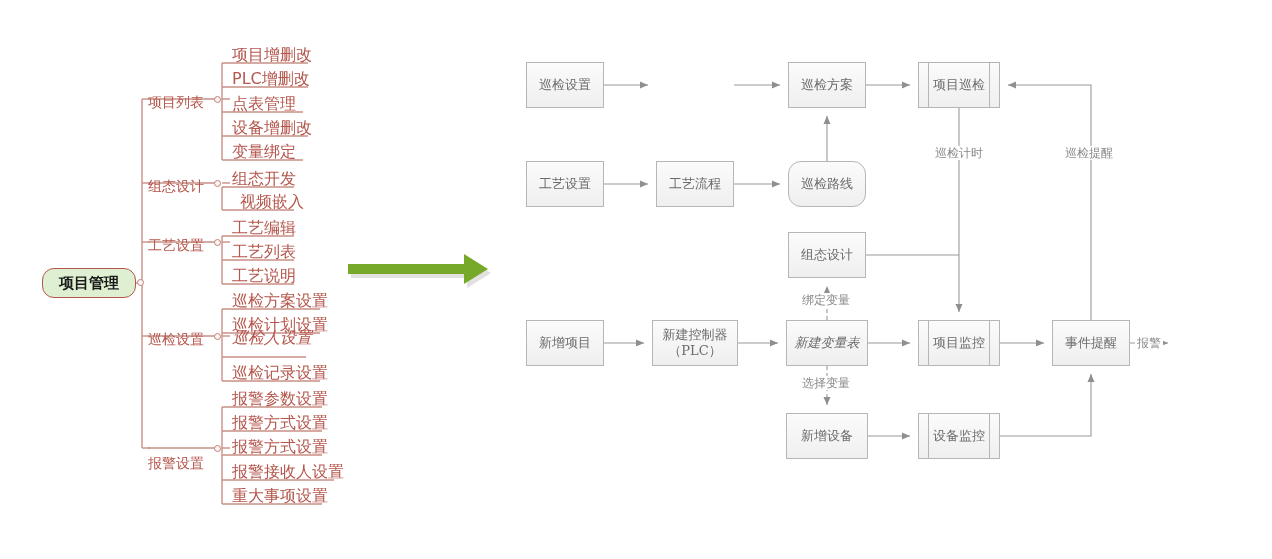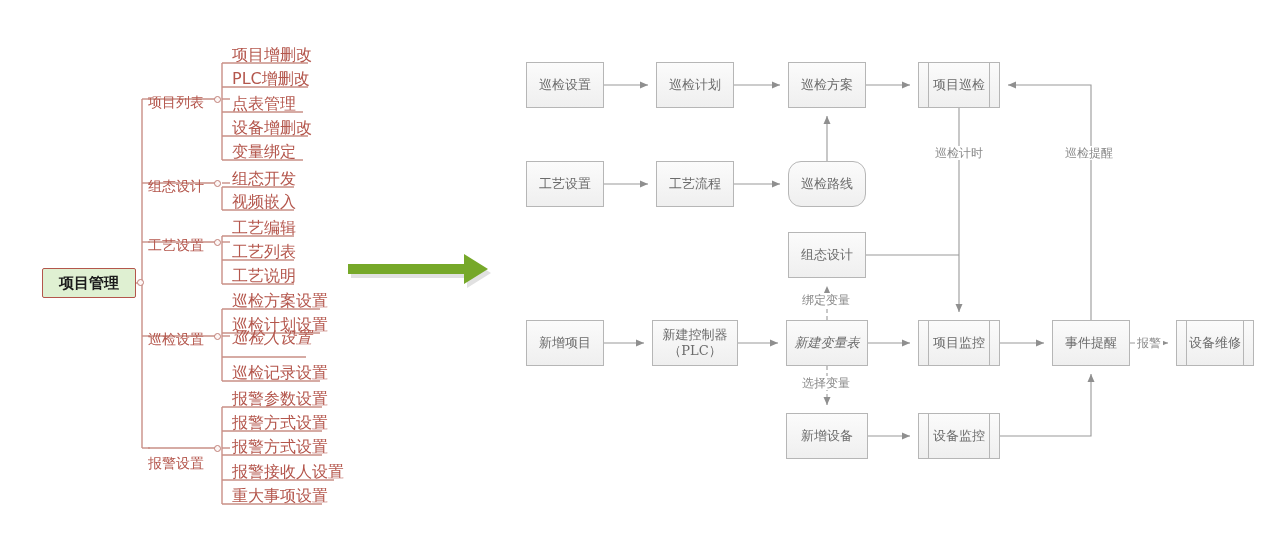--- a/index.html
+++ b/index.html
@@ -13,21 +13,21 @@
   
   .mm-svg{position:absolute;left:0;top:0;width:520px;height:559px;}
   .mm-label{
     position:absolute;white-space:nowrap;
     color:#b4564c;font-size:16px;line-height:16px;
     font-family:"DejaVu Sans","Liberation Sans",sans-serif;
   }
   .mm-branch{font-size:14px;}
   .mm-root{
     position:absolute;display:flex;align-items:center;justify-content:center;
-    background:#dff0d2;border:1.4px solid #b4564c;border-radius:2px;
+    background:#dff0d2;border:1.4px solid #b4564c;border-radius:12px;
     color:#1a1a1a;font-weight:bold;font-size:15px;
     font-family:"DejaVu Sans","Liberation Sans",sans-serif;
     box-sizing:border-box;
   }
   .mm-toggle{
     position:absolute;width:7px;height:7px;border-radius:50%;
     border:1px solid #c08078;background:#fdf6f5;box-sizing:border-box;
   }
 
   
@@ -144,21 +144,21 @@
   </div>
   <span class="mm-toggle" style="left:214px;top:445px;"></span>
 
   <div class="mm-label" style="left:232px;top:47px;"><span>项目增删改</span></div>
   <div class="mm-label" style="left:232px;top:71px;"><span>PLC增删改</span></div>
   <div class="mm-label" style="left:232px;top:96px;"><span>点表管理</span></div>
   <div class="mm-label" style="left:232px;top:120px;"><span>设备增删改</span></div>
   <div class="mm-label" style="left:232px;top:144px;"><span>变量绑定</span></div>
 
   <div class="mm-label" style="left:232px;top:171px;"><span>组态开发</span></div>
-  <div class="mm-label" style="left:232px;top:194px;text-align:center;"><span>视频嵌入</span></div>
+  <div class="mm-label" style="left:240px;top:194px;text-align:center;"><span>视频嵌入</span></div>
 
   <div class="mm-label" style="left:232px;top:220px;"><span>工艺编辑</span></div>
   <div class="mm-label" style="left:232px;top:244px;"><span>工艺列表</span></div>
   <div class="mm-label" style="left:232px;top:268px;"><span>工艺说明</span></div>
 
   <div class="mm-label" style="left:232px;top:293px;"><span>巡检方案设置</span></div>
   <div class="mm-label" style="left:232px;top:317px;"><span>巡检计划设置</span></div>
   <div class="mm-label" style="left:232px;top:330px;font-style:italic;"><span>巡检人设置</span></div>
   <div class="mm-label" style="left:232px;top:365px;"><span>巡检记录设置</span></div>
 
@@ -213,23 +213,20 @@
 
       <path d="M827 320 V286" marker-end="url(#ar)"></path>
 
       <path d="M827 366 V405" marker-end="url(#ar)"></path>
     </g>
   </svg>
 
   <div class="fc-box" style="left:526px;top:62px;width:78px;height:46px;">
     <span class="inner">巡检设置</span>
     </div>
-  <div class="fc-box" style="left:656px;top:62px;width:78px;height:46px;">
-    <span class="inner">巡检计划</span>
-    </div>
   <div class="fc-box" style="left:788px;top:62px;width:78px;height:46px;">
     <span class="inner">巡检方案</span>
     </div>
   <div class="fc-box predef" style="left:918px;top:62px;width:82px;height:46px;">
     <span class="inner">项目巡检</span>
     </div>
 
   <div class="fc-box" style="left:526px;top:161px;width:78px;height:46px;">
     <span class="inner">工艺设置</span>
     </div>
@@ -252,23 +249,20 @@
 （PLC）</span>
     </div>
   <div class="fc-box" style="left:786px;top:320px;width:82px;height:46px;font-style:italic;">
     <span class="inner">新建变量表</span>
     </div>
   <div class="fc-box predef" style="left:918px;top:320px;width:82px;height:46px;">
     <span class="inner">项目监控</span>
     </div>
   <div class="fc-box" style="left:1052px;top:320px;width:78px;height:46px;">
     <span class="inner">事件提醒</span>
-    </div>
-  <div class="fc-box predef" style="left:1176px;top:320px;width:78px;height:46px;">
-    <span class="inner">设备维修</span>
     </div>
 
   <div class="fc-box" style="left:786px;top:413px;width:82px;height:46px;">
     <span class="inner">新增设备</span>
     </div>
   <div class="fc-box predef" style="left:918px;top:413px;width:82px;height:46px;">
     <span class="inner">设备监控</span>
     </div>
 
   <div class="fc-elabel" style="left:933px;top:146px;">

